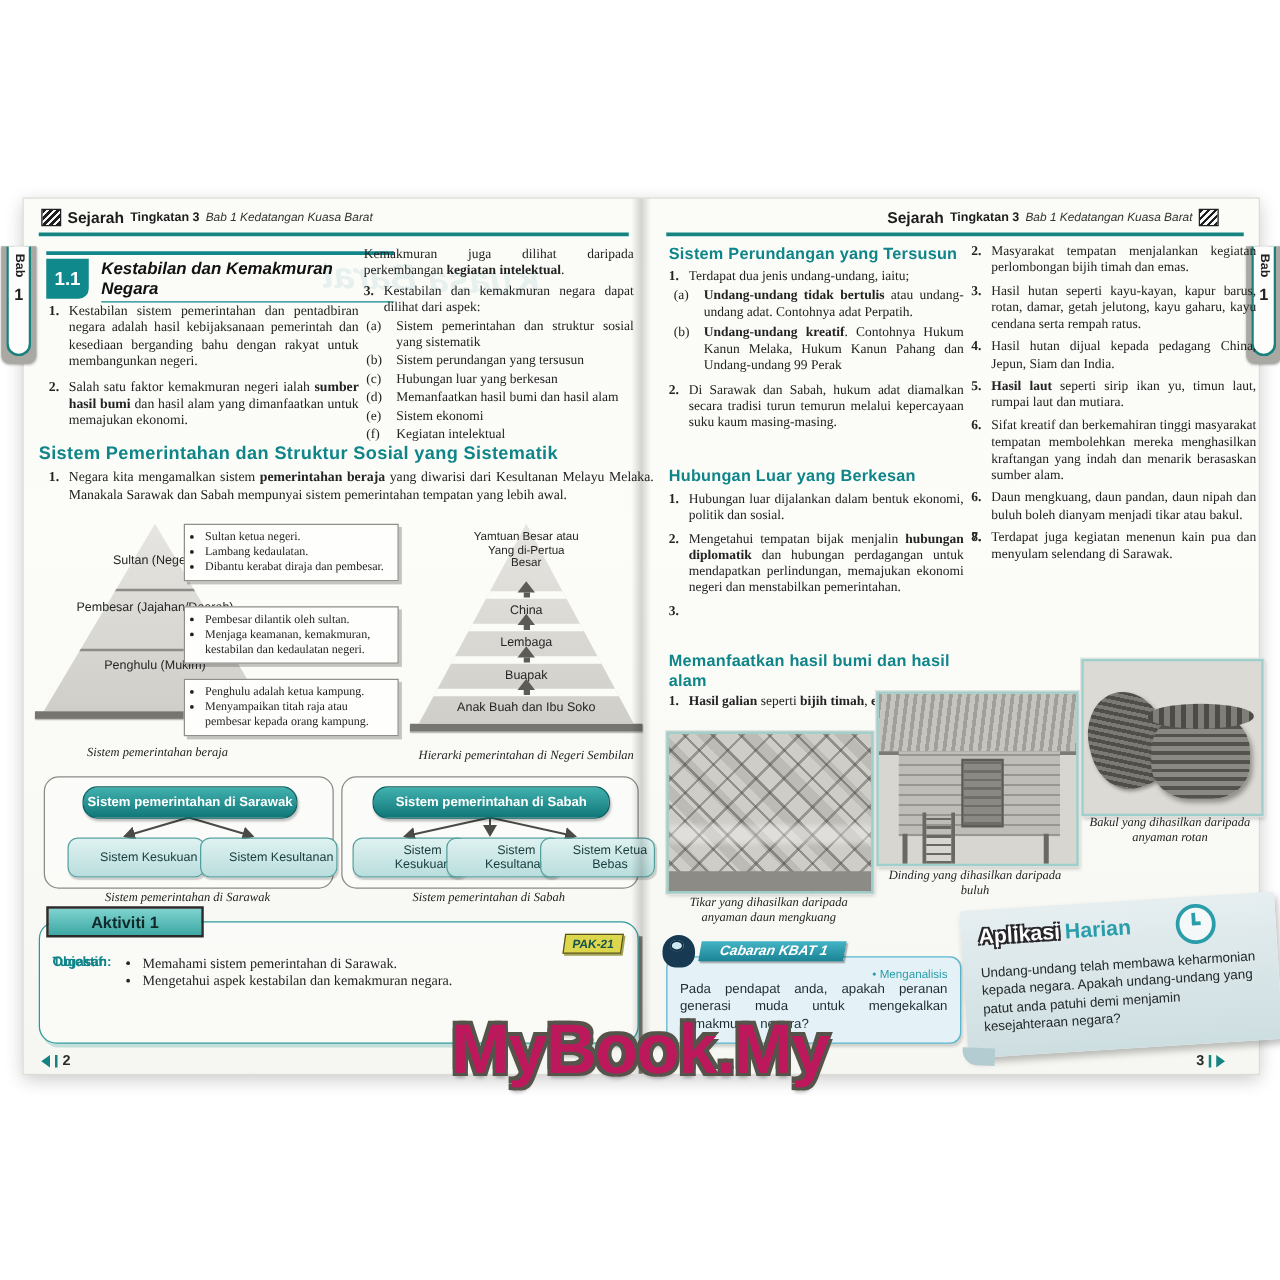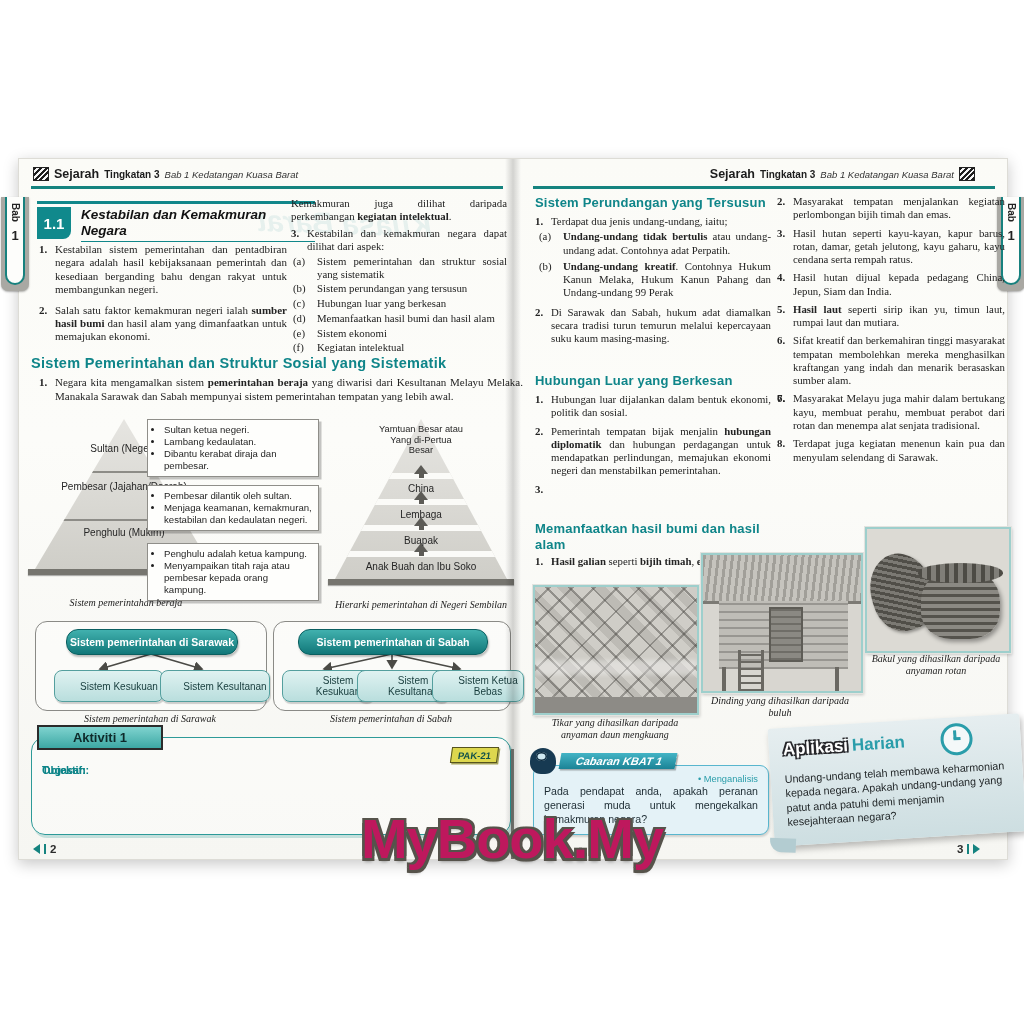--- a/index.html
+++ b/index.html
@@ -55,21 +55,21 @@
   .tri .gap{position:absolute;left:0;right:0;height:6px;background:#fbfbf8;}
   .base{position:absolute;left:-4%;right:-4%;bottom:0;height:6px;background:#76756f;box-shadow:0 1px 1px rgba(0,0,0,.3);}
   .pl{position:absolute;left:50%;transform:translateX(-50%);text-align:center;
     font-family:"Liberation Sans",sans-serif;font-size:10px;line-height:1.15;color:#262626;}
   .ua{position:absolute;left:50%;transform:translateX(-50%);width:0;height:0;
     border:7px solid transparent;border-top:none;border-bottom:9px solid #5c5b56;}
   .ua::after{content:"";position:absolute;left:-2.5px;top:9px;width:5px;height:4px;background:#5c5b56;}
   .note{position:absolute;left:128px;width:172px;background:#fefefc;border:1px solid #8f8e89;
     box-shadow:2.5px 2.5px 0 rgba(0,0,0,.22);padding:4px 6px 4px 4px;box-sizing:border-box;}
   .note ul{margin:0;padding-left:12px;}
-  .note li{font-family:Liberation Sans, sans-serif;font-size:9.6px;line-height:1.25;color:#1f1f1f;text-align:left;list-style:disc;}
+  .note li{font-family:Liberation Serif, serif;font-size:9.6px;line-height:1.25;color:#1f1f1f;text-align:left;list-style:disc;}
   .cap{position:absolute;font-style:italic;font-size:10px;text-align:center;color:#222;line-height:1.2;}
   
   .fc{position:absolute;height:88px;border:1.5px solid #8a8a86;border-radius:12px;background:rgba(255,255,255,.4);}
   .fc svg{position:absolute;left:0;top:0;width:100%;height:100%;}
   .fcroot{position:absolute;top:7px;height:24px;border-radius:12px;color:#fff;
     font-family:"Liberation Sans",sans-serif;font-weight:bold;font-size:10.5px;display:flex;align-items:center;justify-content:center;
     background:linear-gradient(180deg,#41b1ae,#117779);border:1.5px solid #0b5f60;box-shadow:1px 2px 2px rgba(0,0,0,.25);}
   .fcchild{position:absolute;top:48px;height:30px;border-radius:8px;
     font-family:"Liberation Sans",sans-serif;font-size:10px;line-height:1.1;display:flex;align-items:center;justify-content:center;text-align:center;
     background:linear-gradient(180deg,#dff2f1,#b9dedd);border:1.5px solid #549f9e;color:#173c3c;box-shadow:1px 1.5px 1px rgba(0,0,0,.18);padding-left:20px;}
@@ -294,20 +294,24 @@
     <div class="cap" style="left:254px;top:554px;width:236px;">Sistem pemerintahan di Sabah</div>
 
     <div id="akt-label">Aktiviti 1</div>
     <div id="akt-box">
       <span id="pak">PAK-21</span>
       <div class="akt-row" id="akt-tug">
         <span class="akt-lbl">Tugasan:</span>
       </div>
       <div class="akt-row" id="akt-obj">
         <span class="akt-lbl">Objektif:</span>
+        <ul>
+          <li>Memahami sistem pemerintahan di Sarawak.</li>
+          <li>Mengetahui aspek kestabilan dan kemakmuran negara.</li>
+        </ul>
       </div>
     </div>
 
     <div class="pgnum" style="left:14px;">
       <span class="tri-l"></span>
       <span class="pbar"></span>
       <span>2</span>
     </div>
   </div>
 
@@ -335,37 +339,37 @@
       <div class="sub"><span class="n">(a)</span><span><span class="b">Undang-undang tidak bertulis</span><span> atau undang-undang adat. Contohnya adat Perpatih.</span></span></div>
       <div class="sub"><span class="n">(b)</span><span><span class="b">Undang-undang kreatif</span><span>. Contohnya Hukum Kanun Melaka, Hukum Kanun Pahang dan Undang-undang 99 Perak</span></span></div>
       <div class="li" style="margin-top:6px;">
         <span class="n">2.</span><span>Di Sarawak dan Sabah, hukum adat diamalkan secara tradisi turun temurun melalui kepercayaan suku kaum masing-masing.</span>
       </div>
     </div>
 
     <div class="rp-h" style="left:516px;top:214px;width:238px;">Hubungan Luar yang Berkesan</div>
     <div class="rp-body" style="left:516px;top:234px;width:236px;">
       <div class="li"><span class="n">1.</span><span>Hubungan luar dijalankan dalam bentuk ekonomi, politik dan sosial.</span></div>
-      <div class="li"><span class="n">2.</span><span><span>Pemerintah tempatan bijak menjalin </span><span class="b">hubungan diplomatik</span><span> dan hubungan perdagangan untuk mendapatkan perlindungan, memajukan ekonomi negeri dan menstabilkan pemerintahan.</span></span></div>
+      <div class="li"><span class="n">2.</span><span><span>Mengetahui tempatan bijak menjalin </span><span class="b">hubungan diplomatik</span><span> dan hubungan perdagangan untuk mendapatkan perlindungan, memajukan ekonomi negeri dan menstabilkan pemerintahan.</span></span></div>
       <div class="li"><span class="n">3.</span></div>
     </div>
 
     <div class="rp-h" style="left:516px;top:362px;width:238px;">Memanfaatkan hasil bumi dan hasil alam</div>
     <div class="rp-body" style="left:516px;top:396px;width:236px;">
       <div class="li"><span class="n">1.</span><span><span class="b">Hasil galian</span><span> seperti </span><span class="b">bijih timah</span><span>, </span><span class="b">emas</span><span> dan </span><span class="b">perak</span><span>.</span></span></div>
     </div>
 
     <div class="rp-body" id="rcol2" style="left:758px;top:36px;width:228px;">
       <div class="li"><span class="n">2.</span><span>Masyarakat tempatan menjalankan kegiatan perlombongan bijih timah dan emas.</span></div>
       <div class="li"><span class="n">3.</span><span>Hasil hutan seperti kayu-kayan, kapur barus, rotan, damar, getah jelutong, kayu gaharu, kayu cendana serta rempah ratus.</span></div>
       <div class="li"><span class="n">4.</span><span>Hasil hutan dijual kepada pedagang China, Jepun, Siam dan India.</span></div>
       <div class="li"><span class="n">5.</span><span><span class="b">Hasil laut</span><span> seperti sirip ikan yu, timun laut, rumpai laut dan mutiara.</span></span></div>
       <div class="li"><span class="n">6.</span><span>Sifat kreatif dan berkemahiran tinggi masyarakat tempatan membolehkan mereka menghasilkan kraftangan yang indah dan menarik berasaskan sumber alam.</span></div>
-      <div class="li"><span class="n">6.</span></div>
-      <div class="li"><span class="n">7.</span><span>Masyarakat Melayu juga mahir dalam bertukang kayu, membuat perahu, membuat perabot dari rotan dan menempa alat senjata tradisional.</span></div>
+      <div class="li"><span class="n">6.</span><span>Daun mengkuang, daun pandan, daun nipah dan buluh boleh dianyam menjadi tikar atau bakul.</span></div>
+      <div class="li"><span class="n">7.</span></div>
       <div class="li"><span class="n">8.</span><span>Terdapat juga kegiatan menenun kain pua dan menyulam selendang di Sarawak.</span></div>
     </div>
 
     <div class="photo" id="ph-tikar" style="left:514px;top:426px;width:162px;height:126px;">
       <div class="fold"></div>
       <div class="edge"></div>
     </div>
     <div class="cap" style="left:514px;top:558px;width:164px;">Tikar yang dihasilkan daripada anyaman daun mengkuang</div>
 
     <div class="photo" style="left:682px;top:394px;width:158px;height:136px;background:#d8d6d0;">

